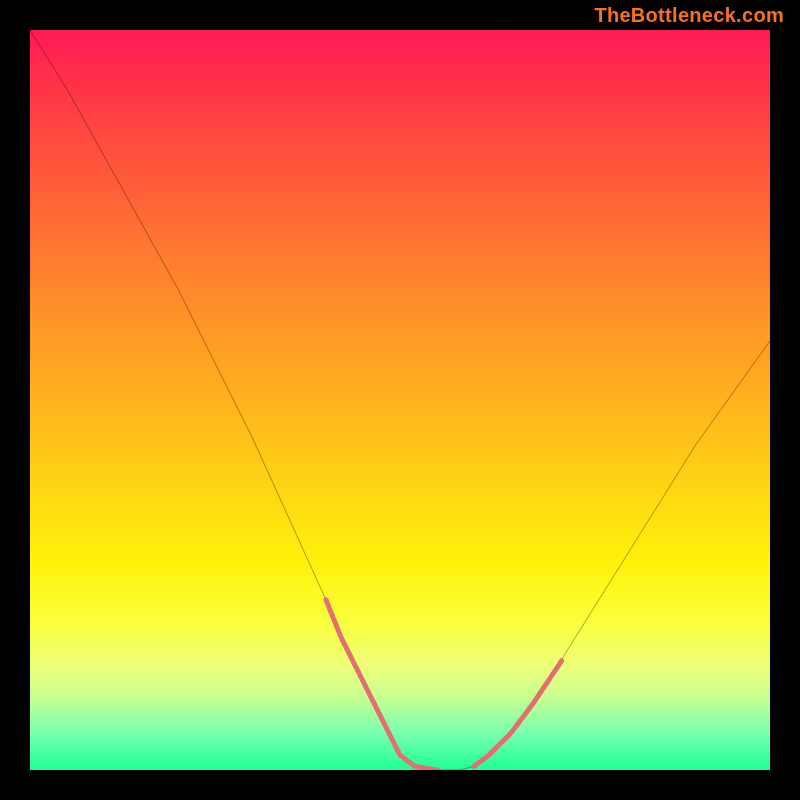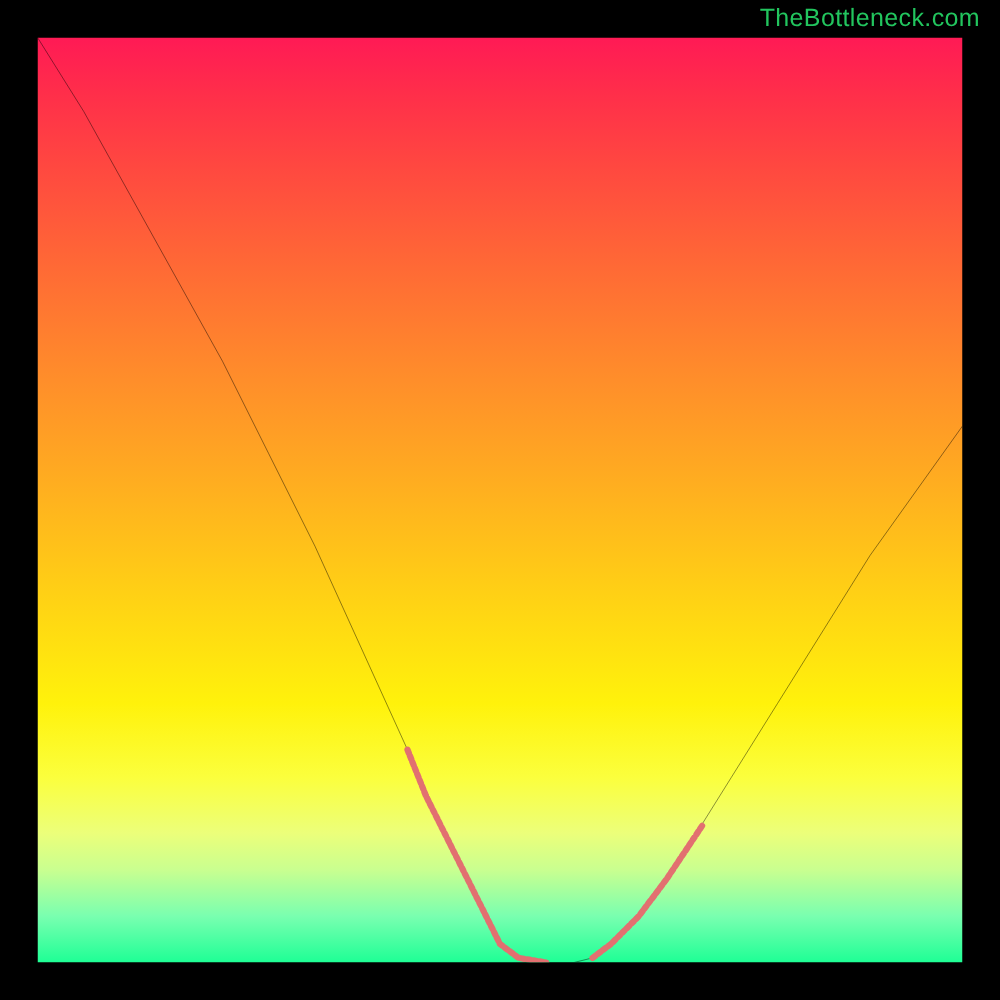--- a/index.html
+++ b/index.html
@@ -52,23 +52,23 @@
   }
   .overlay-curve {
     position: absolute;
     top: 0;
     left: 0;
     width: 740px;
     height: 740px;
   }
   .watermark {
     position: absolute;
-    color: #22c55e;
+    color: #f97316;
     font-size: 20px;
-    font-weight: 400;
+    font-weight: 700;
     letter-spacing: 0.3px;
     top: 4px;
     right: 16px;
   }
 </style>
 </head>
 <body>
 
 <div class="frame">
 

